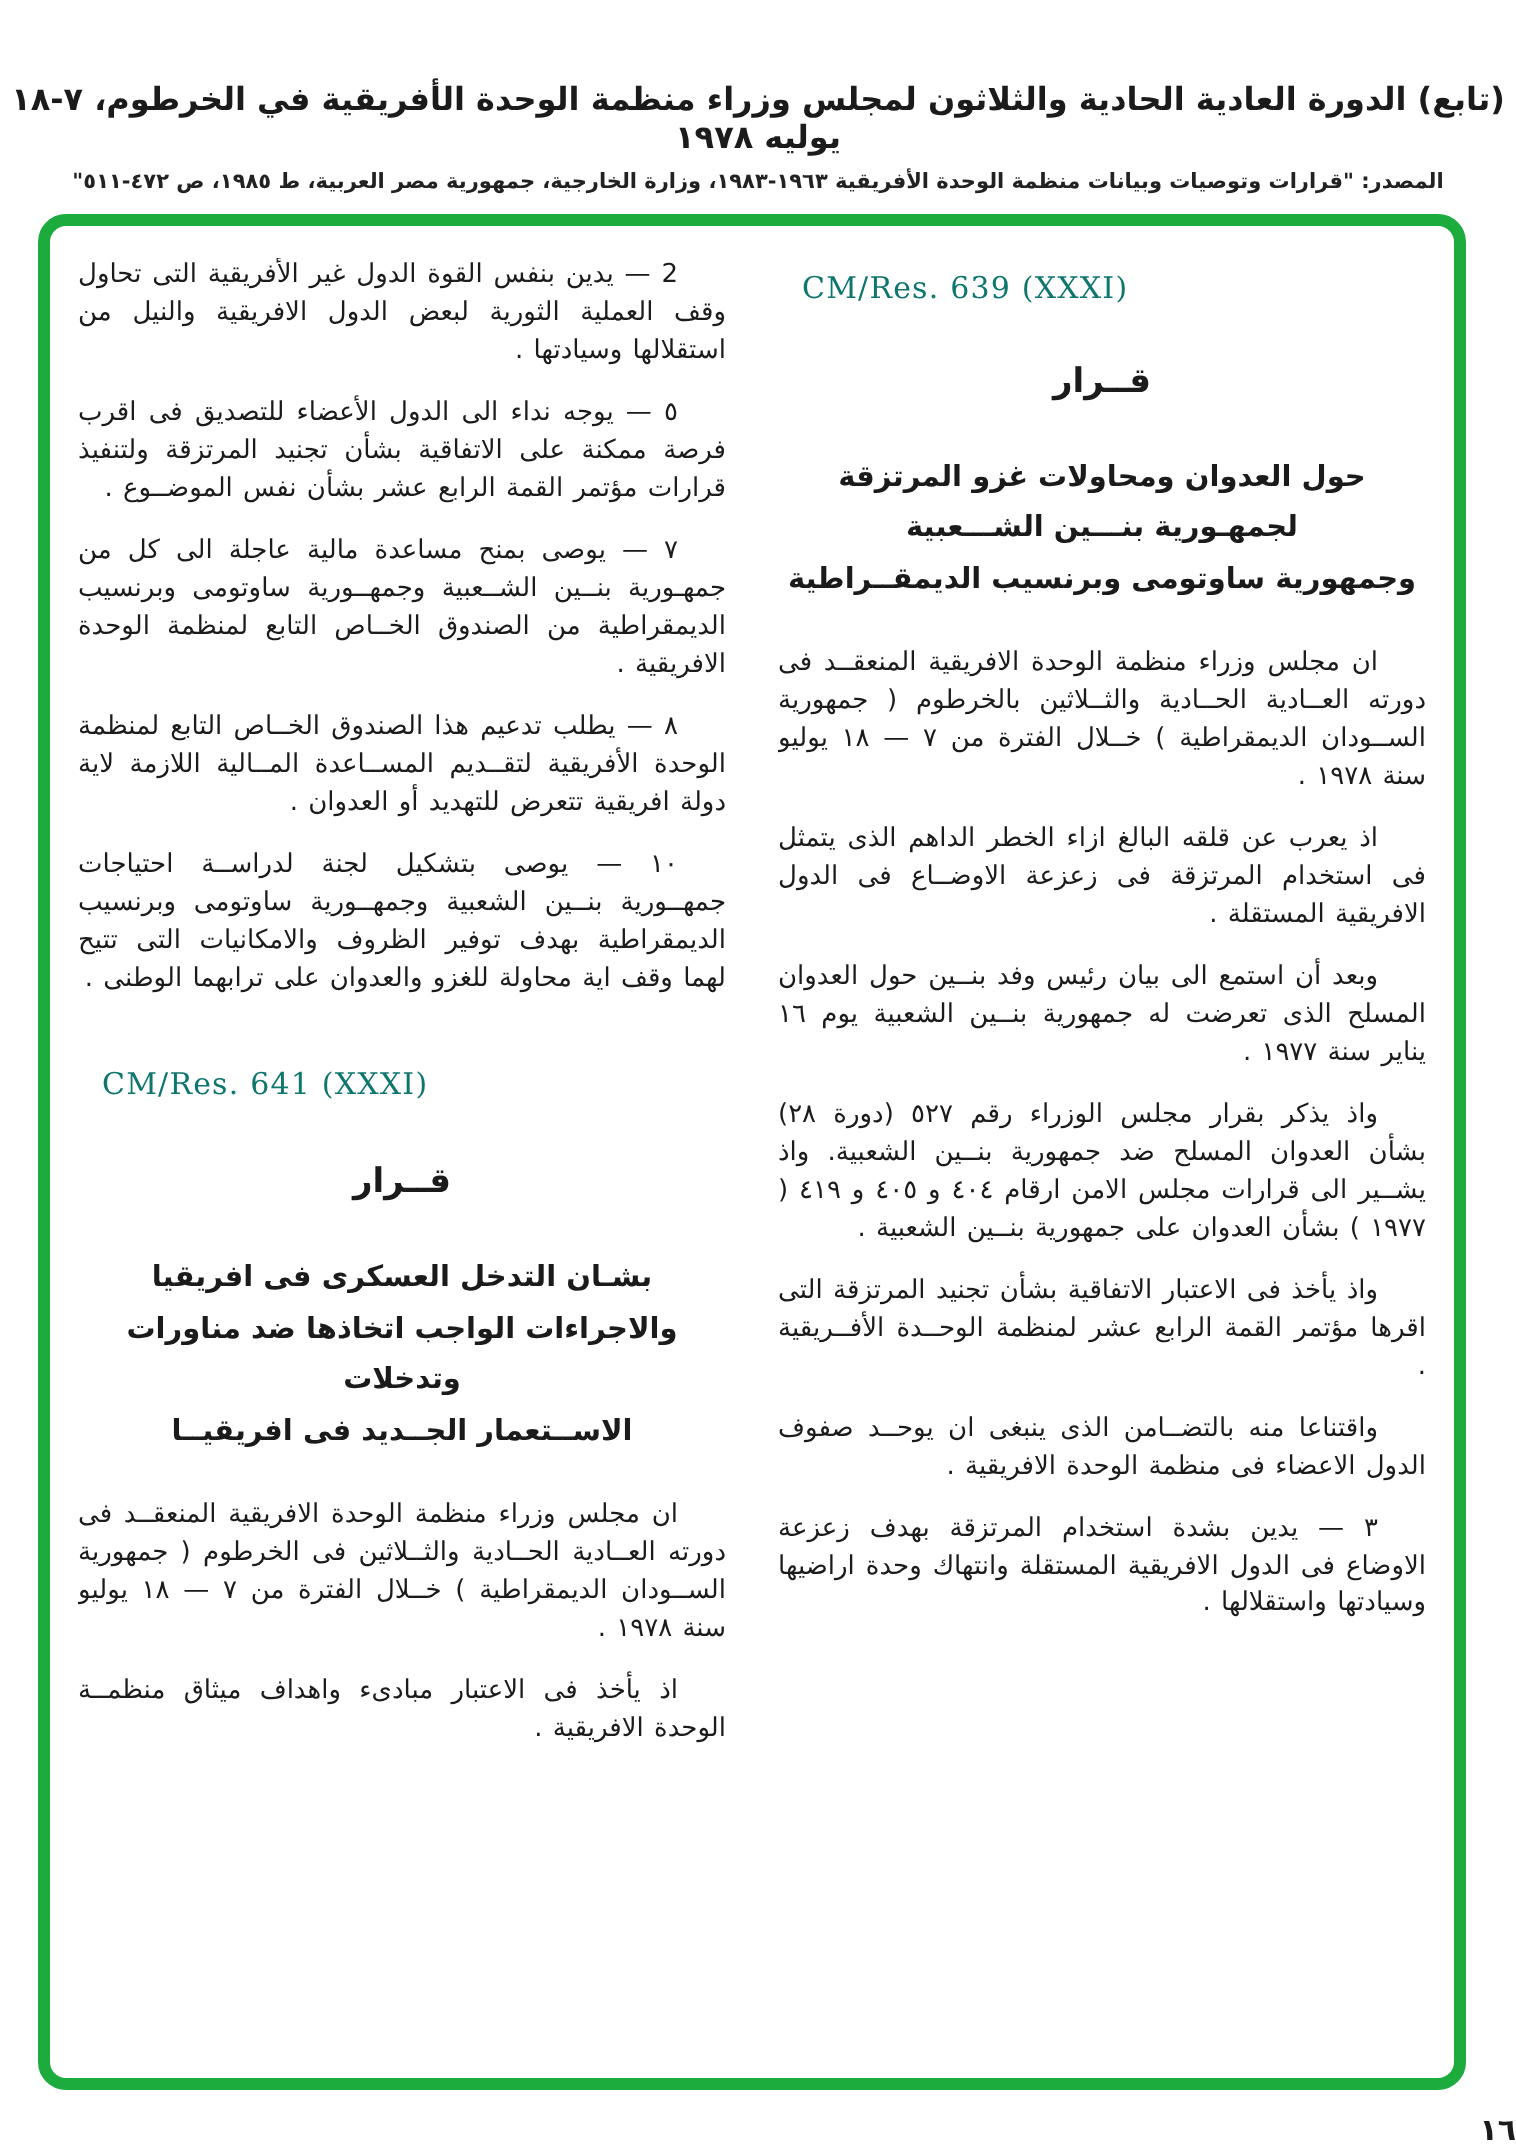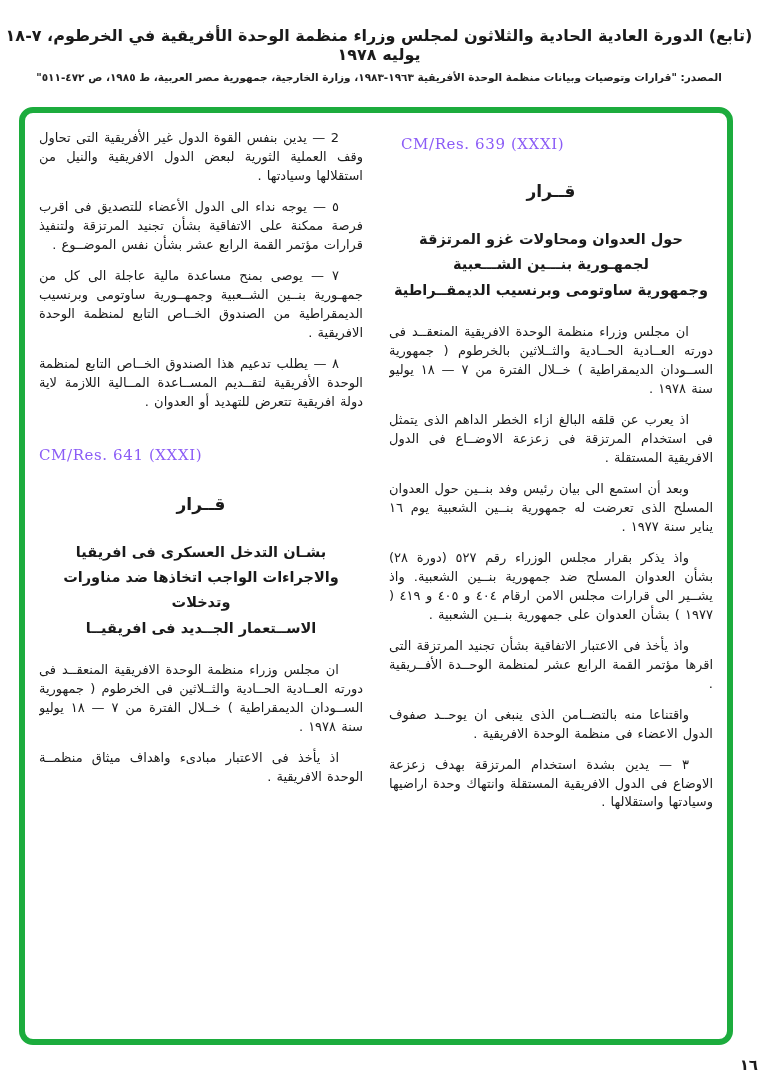--- a/index.html
+++ b/index.html
@@ -6,21 +6,21 @@
   html, body { margin: 0; padding: 0; }
   body {
     width: 758px; height: 1078px;
     background: #ffffff;
     color: #1b1b1b;
     font-family: "DejaVu Sans", sans-serif;
     position: relative;
     overflow: hidden;
   }
   .doc-header {
-    padding-top: 26px;
+    padding-top: 40px;
     text-align: center;
     direction: rtl;
   }
   .doc-header-line1 {
     font-size: 16px;
     font-weight: bold;
     letter-spacing: 0.2px;
   }
   .doc-header-line2 {
     margin-top: 7px;
@@ -48,21 +48,21 @@
     min-width: 0;
     direction: rtl;
     overflow: hidden;
   }
   .ref {
     direction: ltr;
     text-align: left;
     font-family: "DejaVu Serif", "Liberation Serif", serif;
     font-size: 15px;
     letter-spacing: 0.6px;
-    color: #8b5cf6;
+    color: #0f766e;
     margin: 6px 0 0 12px;
   }
   .col-right .ref { margin-bottom: 28px; }
   .qarar {
     text-align: center;
     font-weight: bold;
     font-size: 17px;
     letter-spacing: 0.5px;
     margin-bottom: 26px;
   }
@@ -75,21 +75,21 @@
   }
   p.body {
     margin: 0 0 12px 0;
     font-size: 13px;
     line-height: 1.46;
     text-align: justify;
     text-indent: 24px;
     word-spacing: 1px;
   }
   .mt-lg { margin-top: 34px; }
-  .col-left .ref { margin-bottom: 30px; margin-left: 0; margin-right: 4px; }
+  .col-left .ref { margin-bottom: 30px; margin-left: 12px; margin-right: 4px; }
   .pageno {
     position: absolute;
     left: 0; bottom: 4px;
     width: 100%;
     text-align: right;
     font-weight: bold;
     font-size: 15px;
     letter-spacing: 2px;
   }
 </style>
@@ -121,20 +121,21 @@
         <p class="body">واذ يأخذ فى الاعتبار الاتفاقية بشأن تجنيد المرتزقة التى اقرها مؤتمر القمة الرابع عشر لمنظمة الوحــدة الأفــريقية .</p>
         <p class="body">واقتناعا منه بالتضــامن الذى ينبغى ان يوحــد صفوف الدول الاعضاء فى منظمة الوحدة الافريقية .</p>
         <p class="body">٣ — يدين بشدة استخدام المرتزقة بهدف زعزعة الاوضاع فى الدول الافريقية المستقلة وانتهاك وحدة اراضيها وسيادتها واستقلالها .</p>
       </section>
 
       <section class="col col-left">
         <p class="body">2 — يدين بنفس القوة الدول غير الأفريقية التى تحاول وقف العملية الثورية لبعض الدول الافريقية والنيل من استقلالها وسيادتها .</p>
         <p class="body">٥ — يوجه نداء الى الدول الأعضاء للتصديق فى اقرب فرصة ممكنة على الاتفاقية بشأن تجنيد المرتزقة ولتنفيذ قرارات مؤتمر القمة الرابع عشر بشأن نفس الموضــوع .</p>
         <p class="body">٧ — يوصى بمنح مساعدة مالية عاجلة الى كل من جمهـورية بنــين الشــعبية وجمهــورية ساوتومى وبرنسيب الديمقراطية من الصندوق الخــاص التابع لمنظمة الوحدة الافريقية .</p>
         <p class="body">٨ — يطلب تدعيم هذا الصندوق الخــاص التابع لمنظمة الوحدة الأفريقية لتقــديم المســاعدة المــالية اللازمة لاية دولة افريقية تتعرض للتهديد أو العدوان .</p>
+        <p class="body">١٠ — يوصى بتشكيل لجنة لدراســة احتياجات جمهــورية بنــين الشعبية وجمهــورية ساوتومى وبرنسيب الديمقراطية بهدف توفير الظروف والامكانيات التى تتيح لهما وقف اية محاولة للغزو والعدوان على ترابهما الوطنى .</p>
 
         <div class="ref mt-lg">CM/Res. 641 (XXXI)</div>
         <div class="qarar">قــرار</div>
         <div class="rtitle">
           <div>بشـان التدخل العسكرى فى افريقيا</div>
           <div>والاجراءات الواجب اتخاذها ضد مناورات وتدخلات</div>
           <div>الاســتعمار الجــديد فى افريقيــا</div>
         </div>
         <p class="body">ان مجلس وزراء منظمة الوحدة الافريقية المنعقــد فى دورته العــادية الحــادية والثــلاثين فى الخرطوم ( جمهورية الســودان الديمقراطية ) خــلال الفترة من ٧ — ١٨ يوليو سنة ١٩٧٨ .</p>
         <p class="body">اذ يأخذ فى الاعتبار مبادىء واهداف ميثاق منظمــة الوحدة الافريقية .</p>

